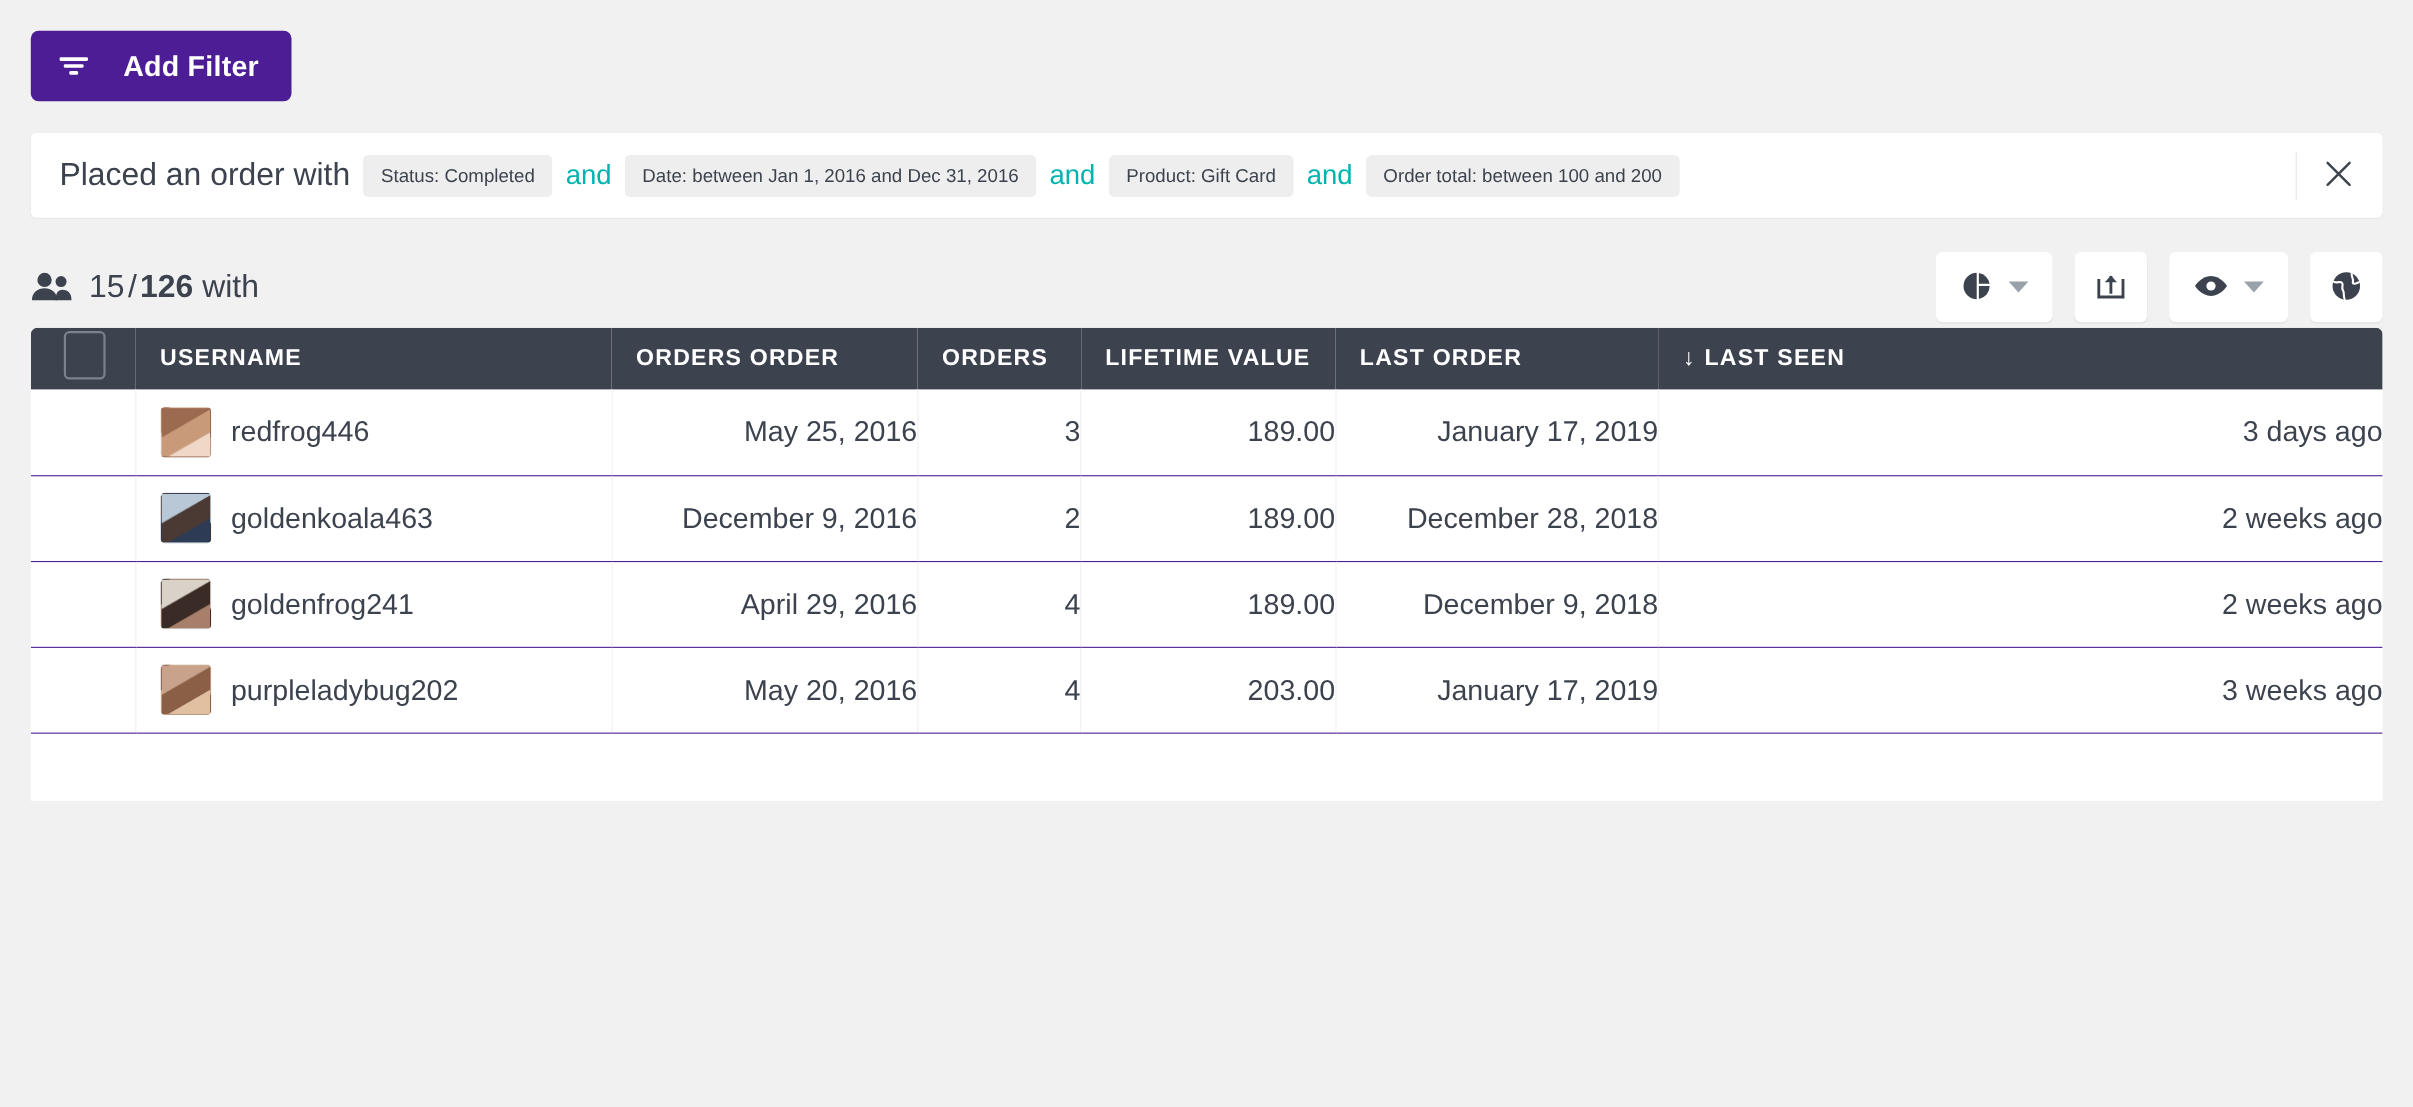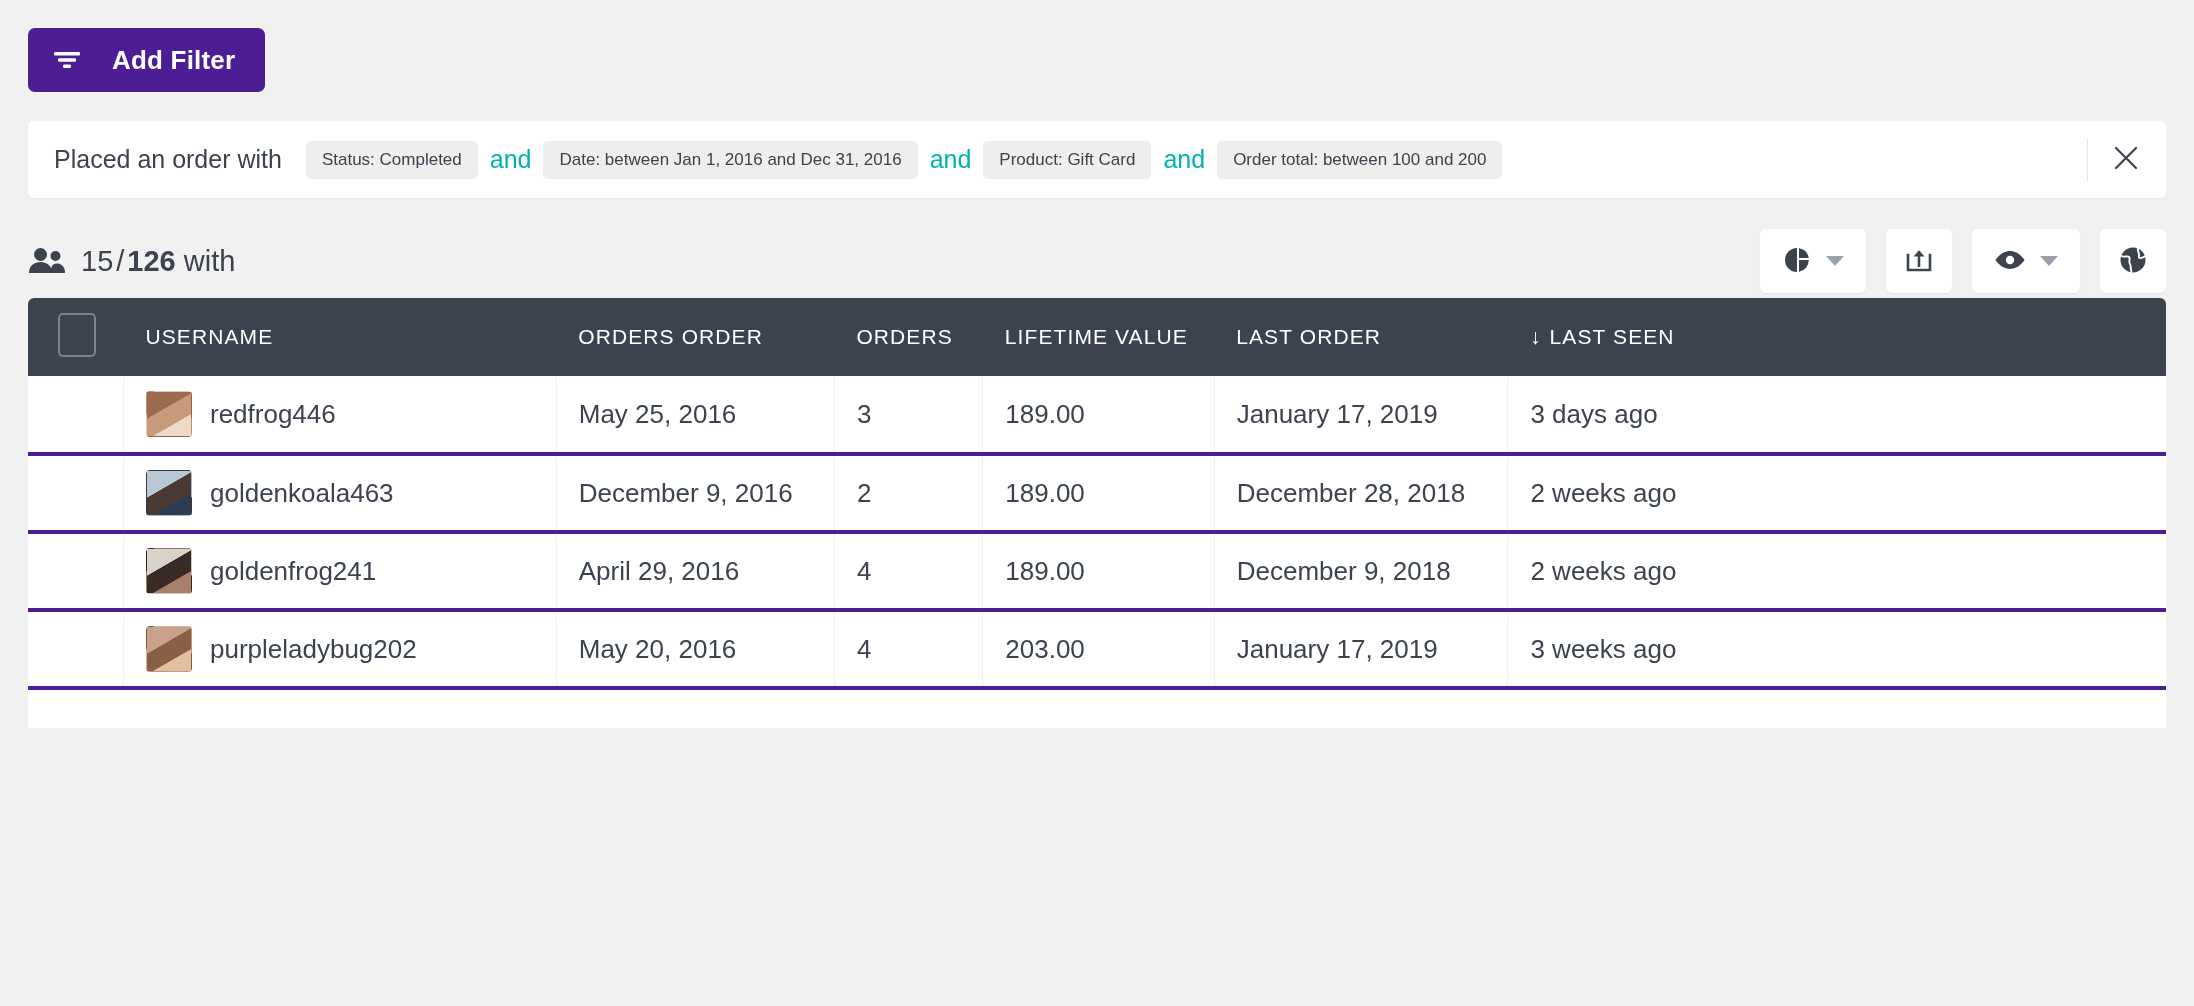--- a/index.html
+++ b/index.html
@@ -62,24 +62,24 @@
     background: #ffffff;
     border-radius: 5px;
     height: 77px;
     display: flex;
     align-items: center;
     padding: 0 8px 0 26px;
     box-shadow: 0 1px 1px rgba(0,0,0,.04);
   }
 
   .filter-prefix {
-    font-size: 25px;
-    color: #3c434e;
-    white-space: nowrap;
-    padding-right: 24px;
+    font-size: 29px;
+    color: #3c434e;
+    white-space: nowrap;
+    padding-right: 12px;
   }
 
   .filter-chip {
     background: #eeeeee;
     border-radius: 5px;
     padding: 9px 16px;
     font-size: 17px;
     color: #3c434e;
     white-space: nowrap;
     cursor: pointer;
@@ -173,23 +173,23 @@
     border-collapse: collapse;
     table-layout: fixed;
     font-size: 26px;
   }
 
   .users-table thead th {
     background: #3c434e;
     color: #ffffff;
     text-align: left;
     font-size: 21px;
-    font-weight: normal;
+    font-weight: bold;
     letter-spacing: 1.1px;
-    height: 78px;
+    height: 56px;
     padding: 0 0 0 22px;
     vertical-align: middle;
     white-space: nowrap;
     cursor: pointer;
     user-select: none;
   }
   .users-table thead th.col-check {
     padding-left: 30px;
     cursor: default;
   }
@@ -202,26 +202,27 @@
     background: transparent;
     display: inline-block;
     cursor: pointer;
   }
 
   .sort-arrow { margin-right: 8px; display: inline-block; }
 
   .users-table tbody td {
     height: 78px;
     padding: 0 0 0 22px;
-    border-bottom: 4px solid #4c1d95;
+    border-bottom: 1px solid #4c1d95;
     border-right: 1px solid #f0f0f0;
     vertical-align: middle;
     color: #3c434e;
     white-space: nowrap;
     overflow: hidden;
+    text-align: right;
   }
   .users-table tbody td:last-child { border-right: none; }
 
   .user-cell {
     display: flex;
     align-items: center;
     gap: 18px;
   }
 
   .avatar {

